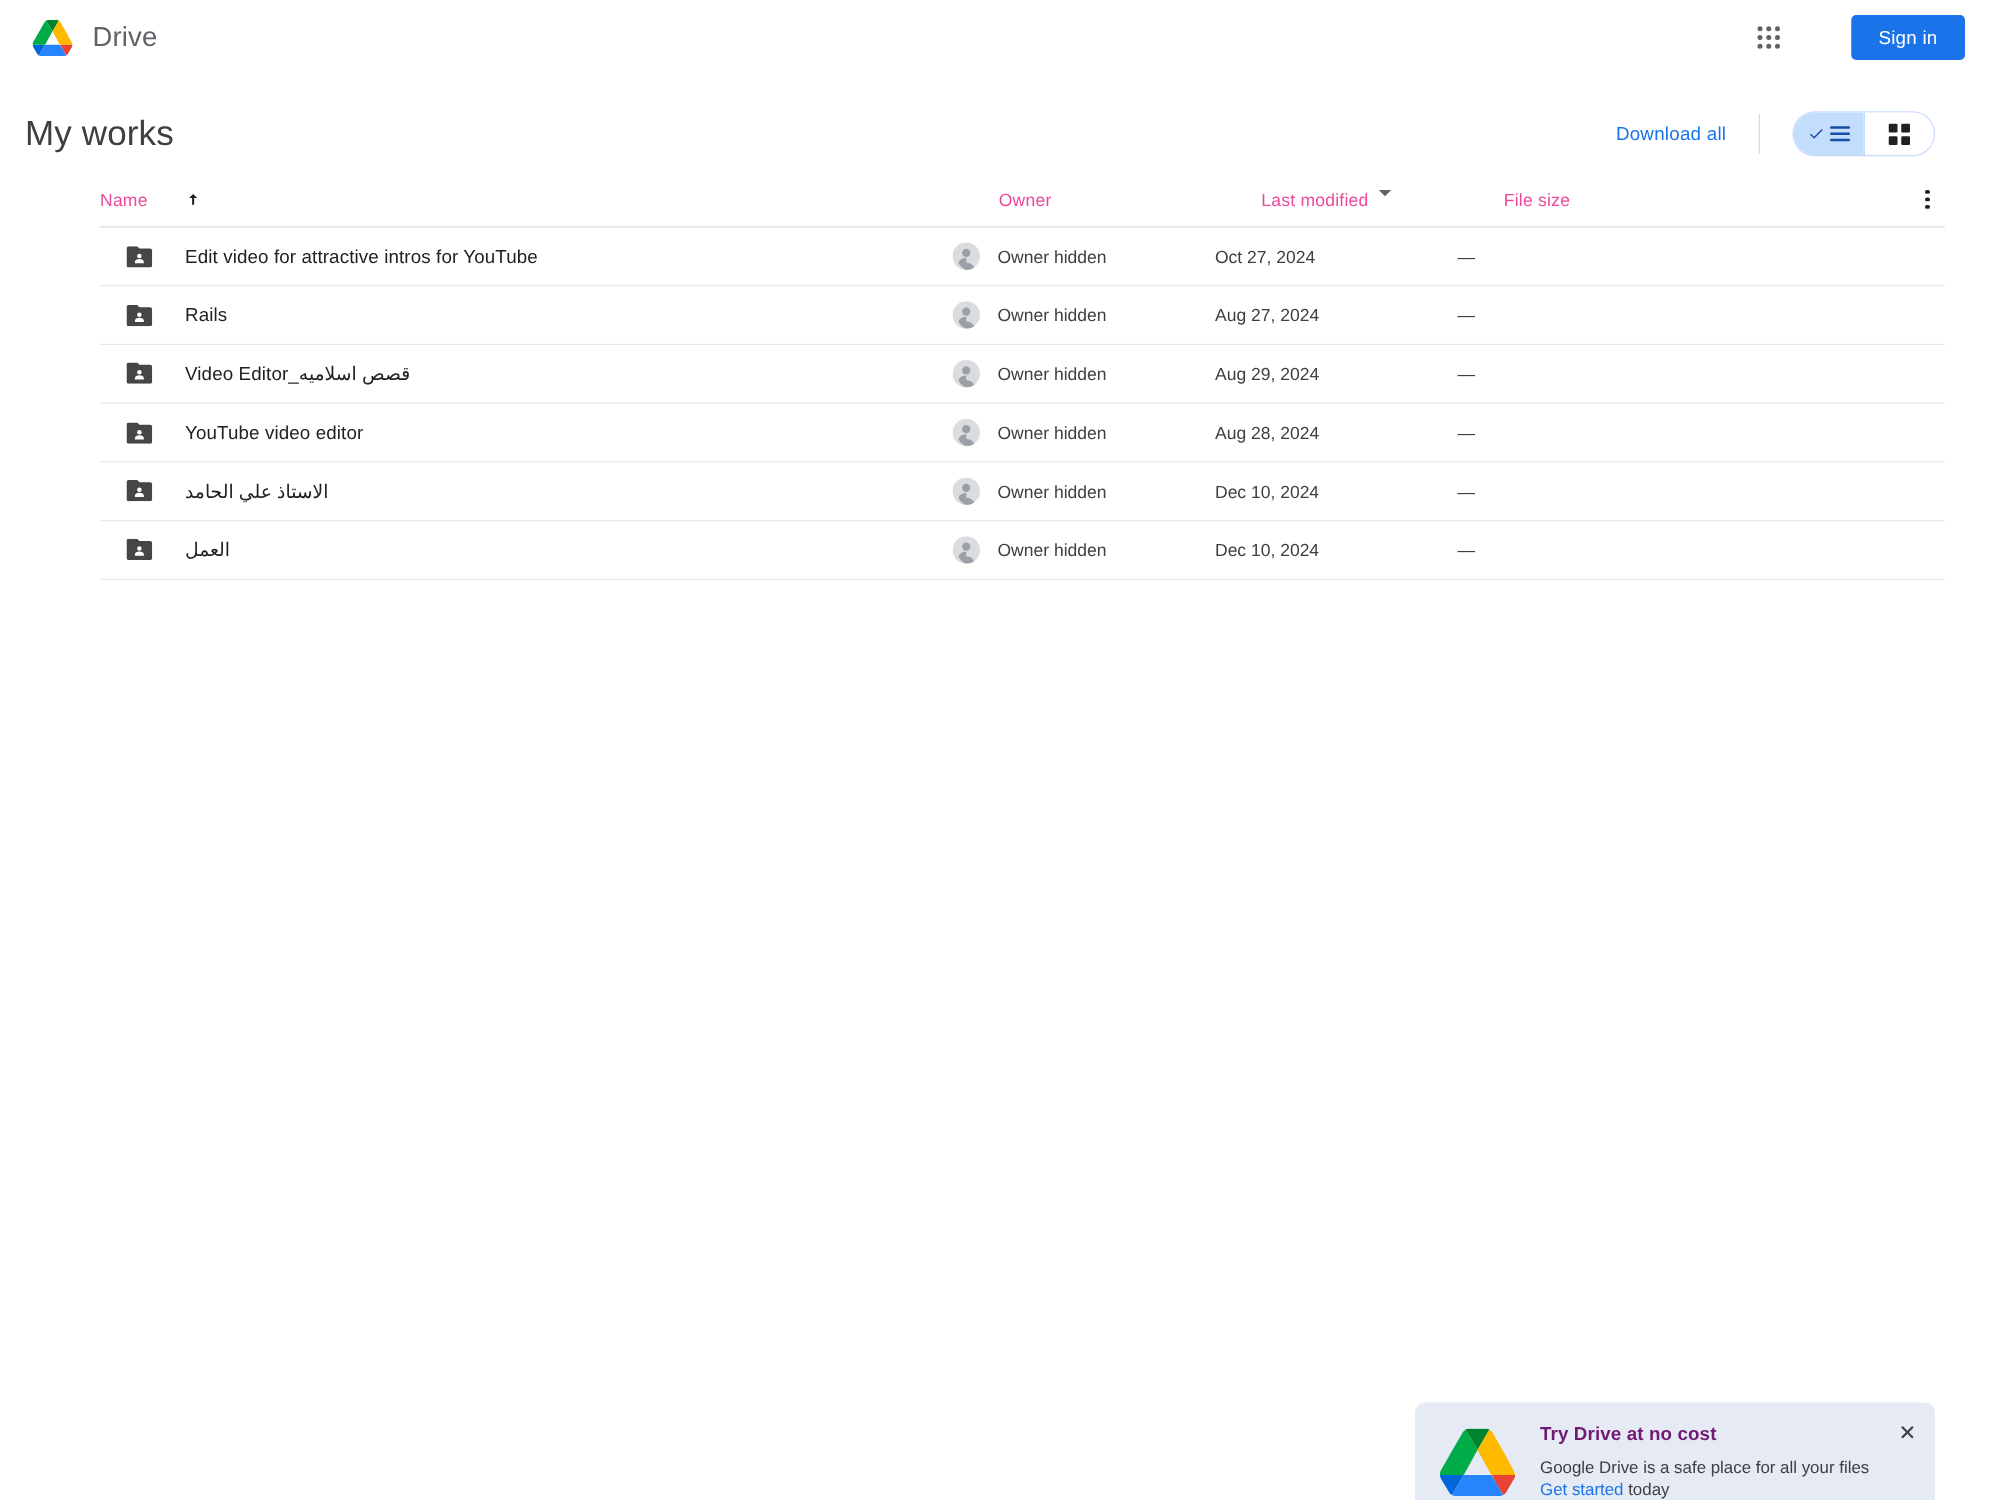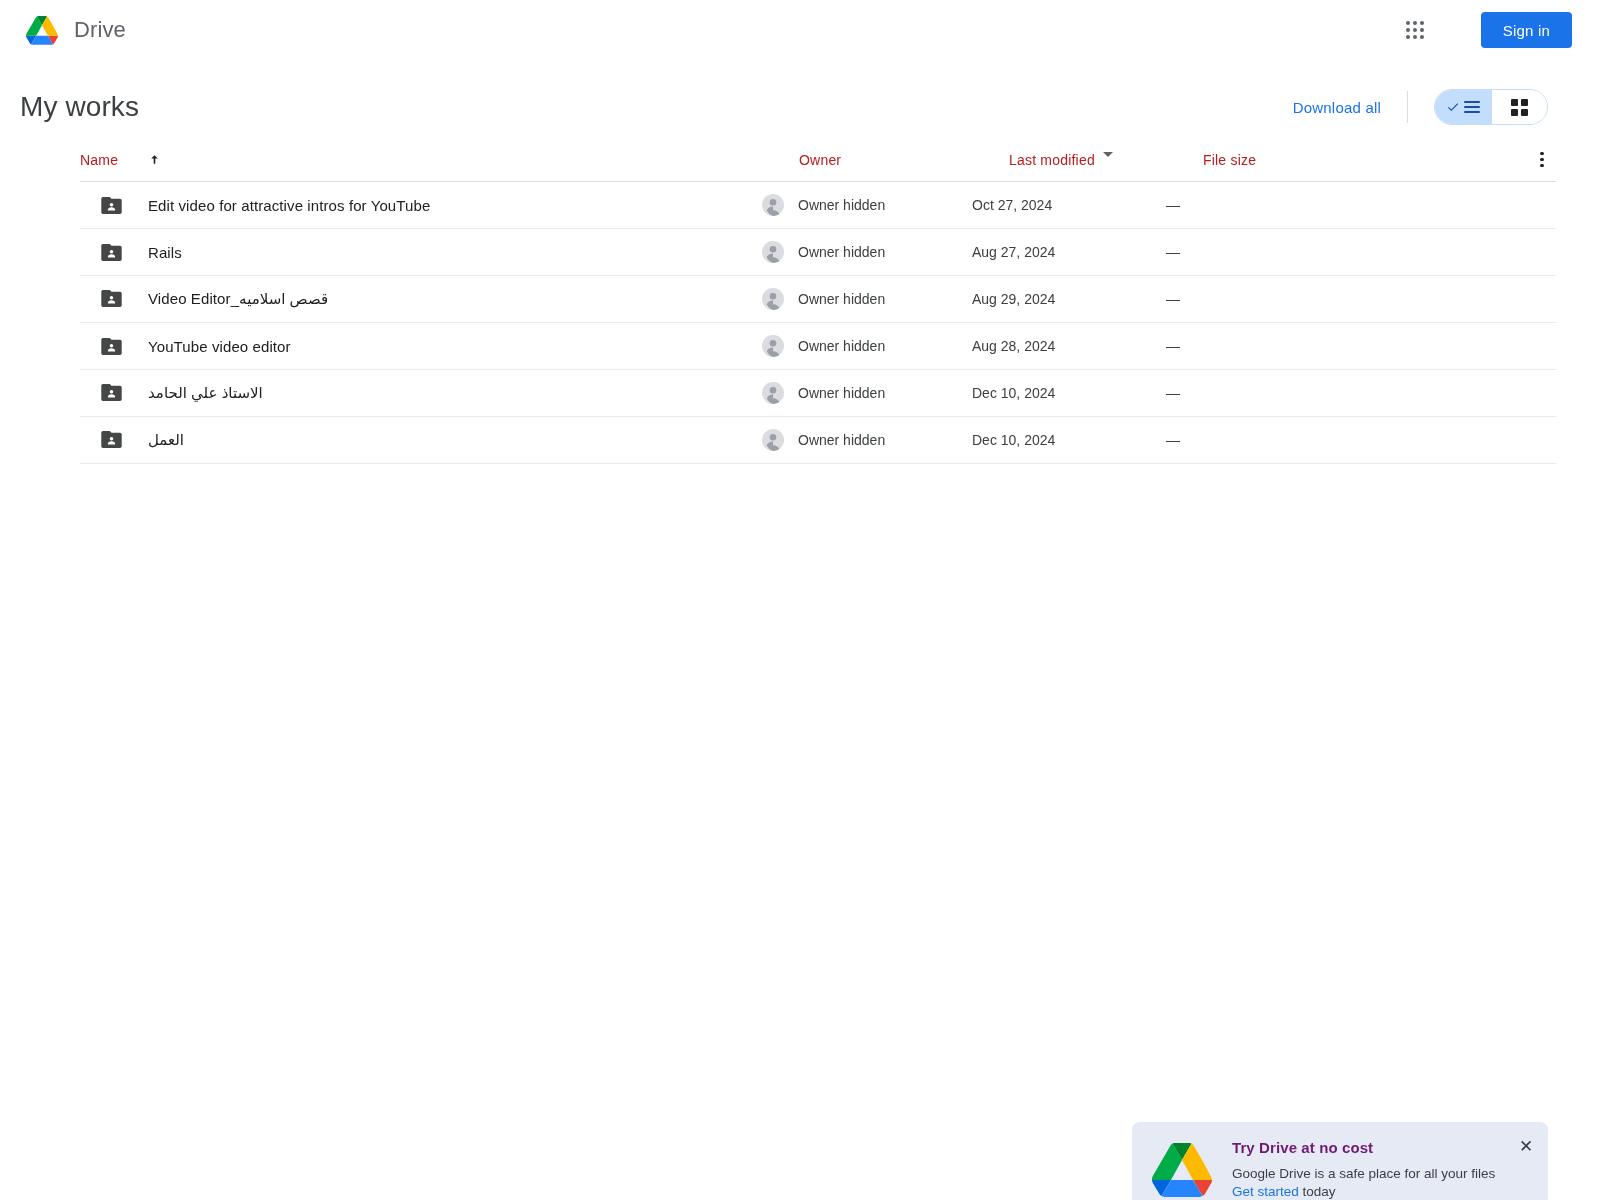--- a/index.html
+++ b/index.html
@@ -83,21 +83,21 @@
   .vt-lines i { display: block; width: 16px; height: 2px; background: #174ea6; border-radius: 1px; }
   .vt-grid { display: grid; grid-template-columns: repeat(2, 7px); gap: 3px; }
   .vt-grid i { display: block; width: 7px; height: 7px; background: #202124; border-radius: 1px; }
 
   
   .table { position: absolute; top: 78px; left: 80px; width: 1476px; }
   .t-head {
     display: flex; align-items: center; height: 44px;
     border-bottom: 1px solid #dadce0; font-size: 14px; color: #5f6368;
   }
-  .th { font-size: 14px; color: #b91c1c; letter-spacing: .2px; }
+  .th { font-size: 14px; color: #ec4899; letter-spacing: .2px; }
   .th-name { width: 682px; display: flex; align-items: center; }
   .sort-arrow { margin-left: 30px; width: 13px; height: 15px; }
   .th-owner { width: 210px; margin-left: 37px; }
   .th-modified { width: 194px; display: flex; align-items: flex-start; }
   .caret { width: 0; height: 0; margin-left: 8px;
     border-left: 5px solid transparent; border-right: 5px solid transparent;
     border-top: 5px solid #5f6368; }
   .th-size { flex: 1; }
   .th-menu { width: 28px; display: flex; align-items: center; justify-content: center;
     cursor: pointer; }

